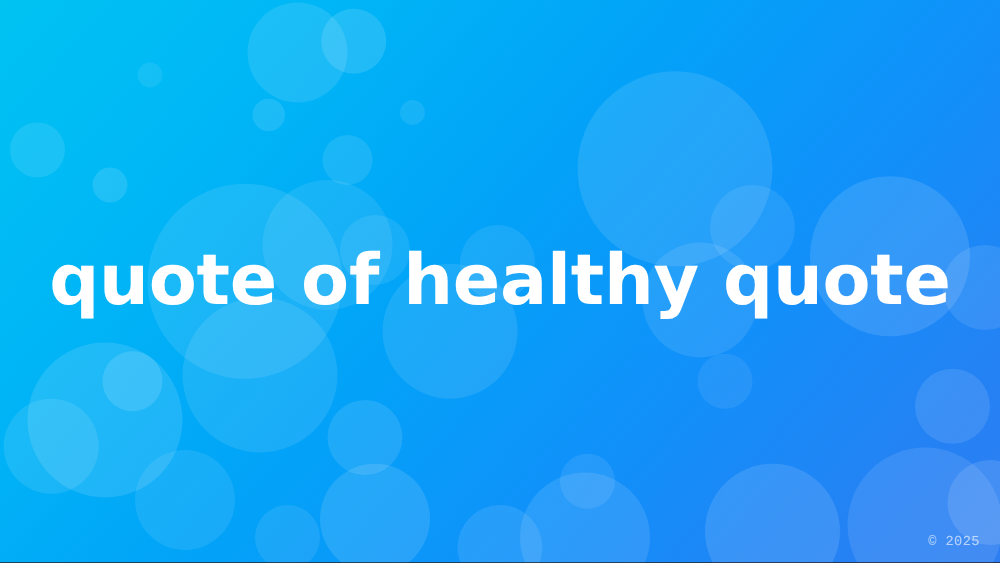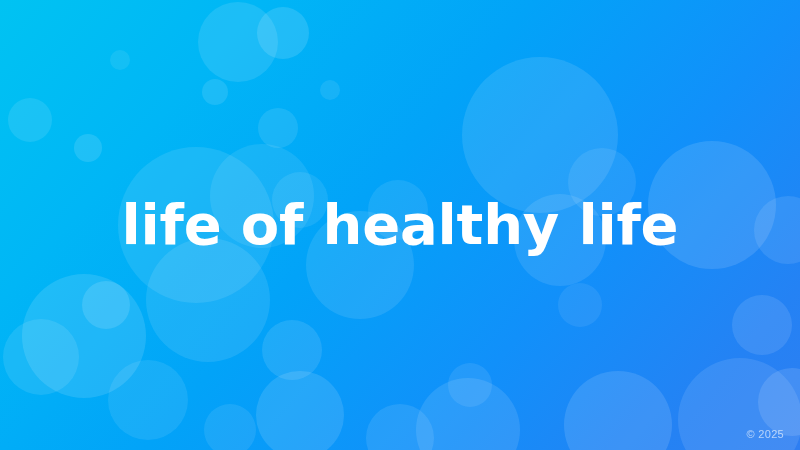--- a/index.html
+++ b/index.html
@@ -61,21 +61,21 @@
     padding: 0 24px;
     -webkit-font-smoothing: antialiased;
   }
 
   
   #footer {
     position: absolute;
     right: 16px;
     bottom: 10px;
     color: rgba(255,255,255,0.62);
-    font-family: Liberation Sans, sans-serif;
+    font-family: Liberation Mono, monospace;
     font-size: 11px;
     font-weight: 400;
     letter-spacing: 0.3px;
     white-space: nowrap;
     padding-left: 16px;
   }
 </style>
 </head>
 <body>
 
@@ -112,18 +112,18 @@
       <div class="bubble" style="left: 558px; top: 283px; width: 44px; height: 44px; background: rgb(255, 255, 255); opacity: 0.08;"></div>
       <div class="bubble" style="left: 648px; top: 141px; width: 128px; height: 128px; background: rgb(255, 255, 255); opacity: 0.12;"></div>
       <div class="bubble" style="left: 754px; top: 196px; width: 68px; height: 68px; background: rgb(255, 255, 255); opacity: 0.1;"></div>
       <div class="bubble" style="left: 732px; top: 295px; width: 60px; height: 60px; background: rgb(255, 255, 255); opacity: 0.11;"></div>
       <div class="bubble" style="left: 564px; top: 371px; width: 108px; height: 108px; background: rgb(255, 255, 255); opacity: 0.12;"></div>
       <div class="bubble" style="left: 678px; top: 358px; width: 124px; height: 124px; background: rgb(255, 255, 255); opacity: 0.1;"></div>
       <div class="bubble" style="left: 758px; top: 368px; width: 68px; height: 68px; background: rgb(255, 255, 255); opacity: 0.12;"></div>
     </div>
 
   <div id="headline-wrap">
-    <h1 id="headline">life of healthy life</h1>
+    <h1 id="headline">quote of healthy quote</h1>
   </div>
 
   <div id="footer">© 2025</div>
 
 </div>
 
 </body></html>

